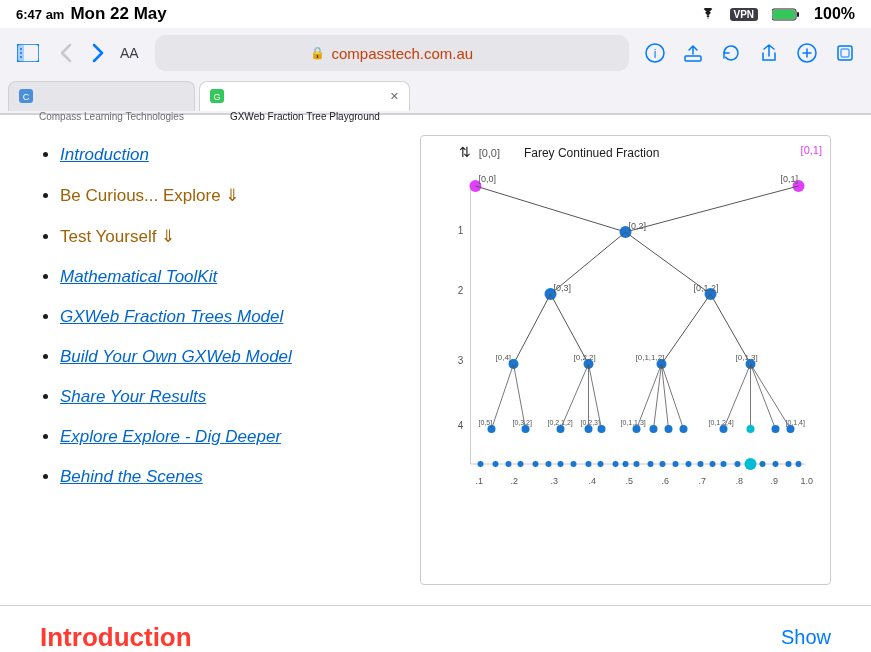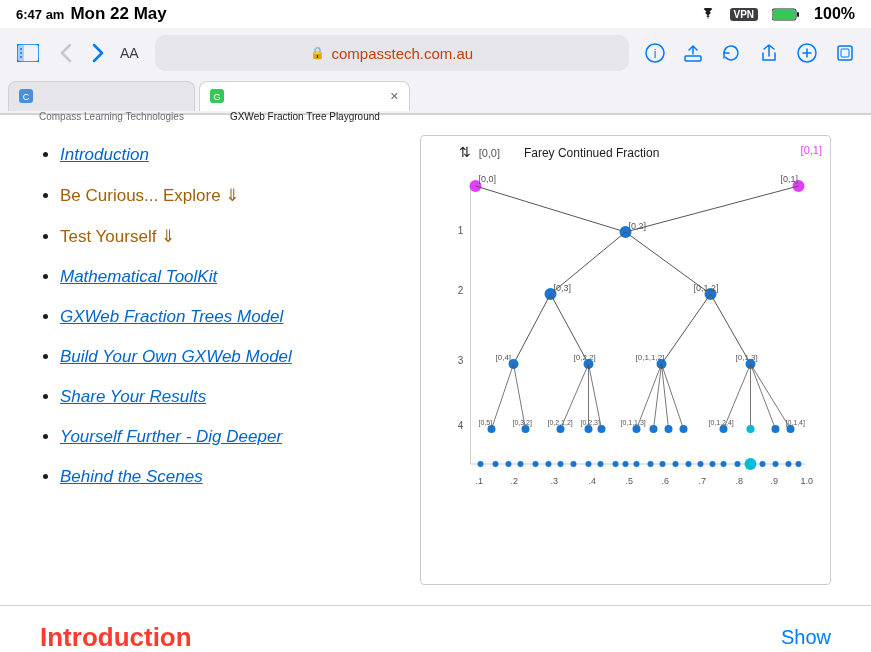--- a/index.html
+++ b/index.html
@@ -323,21 +323,21 @@
       <li>
         <a href="#">GXWeb Fraction Trees Model</a>
       </li>
       <li>
         <a href="#">Build Your Own GXWeb Model</a>
       </li>
       <li>
         <a href="#">Share Your Results</a>
       </li>
       <li>
-        <a href="#">Yourself Further - Dig Deeper</a>
+        <a href="#">Explore Explore - Dig Deeper</a>
       </li>
       <li>
         <a href="#">Behind the Scenes</a>
       </li>
     </ul>
   </div>
 
   <div class="farey-diagram">
     <div class="farey-title">
       <span style="margin-right:4px;">⇅</span>

